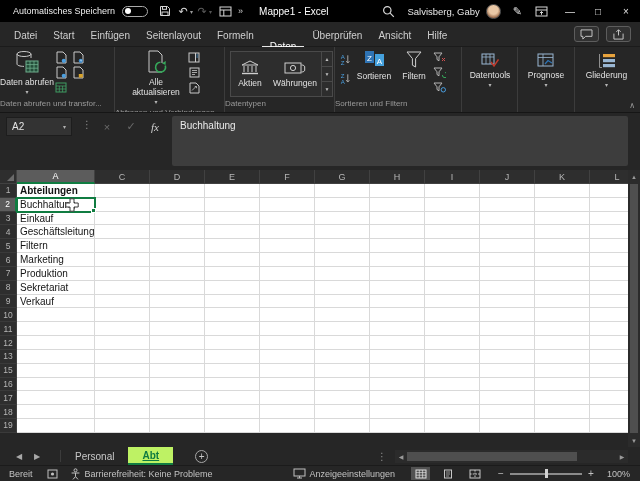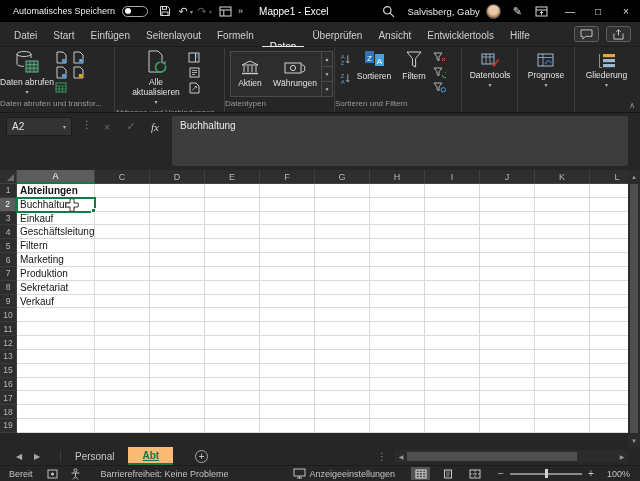--- a/index.html
+++ b/index.html
@@ -101,21 +101,21 @@
   .vscroll { position:absolute; left:628px; top:0; width:12px; height:277px; background:#2b2b2b;
     display:flex; flex-direction:column; align-items:center; }
   .vscroll .sarr { height:13px; display:flex; align-items:center; justify-content:center; font-size:6px; color:#9a9a9a; flex:none; }
   .vscroll .thumb { width:8px; flex:1; margin:1px 0; background:#4f4f4f; }
   
   .sheettabs { position:absolute; top:447px; left:0; width:640px; height:19px; background:#262626;
     display:flex; align-items:stretch; border-bottom:1px solid #1b1b1b; }
   .snav { width:18px; display:flex; align-items:center; justify-content:center; font-size:8px; color:#a8a8a8; flex:none; }
   .tabdiv { width:1px; background:#3c3c3c; margin:3px 0; }
   .stab { padding:0 14px; display:flex; align-items:center; font-size:10px; color:#c8c8c8; }
-  .stab.active { background:#fdba74; color:#0e7a41; font-weight:bold; border-bottom:2px solid #107c41;text-decoration:underline; }
+  .stab.active { background:#bef264; color:#0e7a41; font-weight:bold; border-bottom:2px solid #107c41;text-decoration:underline; }
   .newsheet { width:13px; height:13px; border:1px solid #a8a8a8; border-radius:50%; color:#c8c8c8;
     font-size:10px; line-height:11px; text-align:center; align-self:center; margin-left:22px; }
   .stright { margin-left:auto; display:flex; align-items:center; }
   .stdots { font-size:10px; color:#8a8a8a; margin-right:8px; }
   .hscroll { width:233px; height:13px; background:#2b2b2b; display:flex; align-items:center; margin-right:12px; }
   .hscroll .sarr { width:12px; text-align:center; font-size:6px; color:#9a9a9a; flex:none; }
   .hscroll .hthumb { height:9px; width:170px; background:#4f4f4f; }
   .hscroll .htrack { flex:1; }
   
   .statusbar { position:absolute; top:466px; left:0; width:640px; height:15px; background:#262626;
@@ -186,21 +186,20 @@
 
   <div class="tabsrow">
     <span class="rtab first">Datei</span>
     <span class="rtab">Start</span>
     <span class="rtab">Einfügen</span>
     <span class="rtab">Seitenlayout</span>
     <span class="rtab">Formeln</span>
     <span class="rtab active">Daten</span>
     <span class="rtab">Überprüfen</span>
     <span class="rtab">Ansicht</span>
-    <span class="rtab">Entwicklertools</span>
     <span class="rtab">Hilfe</span>
     <div class="tabbtns">
       <span class="chromebtn">
         <svg width="13" height="11" viewBox="0 0 14 12">
             <path d="M1 1h12v7H6L3 11V8H1z" fill="none" stroke="#cfcfcf"></path>
           </svg>
       </span>
       <span class="chromebtn">
         <svg width="13" height="11" viewBox="0 0 14 12">
             <path d="M7 7V1M4.6 3.2 7 .8l2.4 2.4" stroke="#cfcfcf" fill="none"></path>
@@ -752,21 +751,21 @@
       <svg width="11" height="10" viewBox="0 0 11 10">
           <rect x="1" y="1" width="9" height="8" fill="none" stroke="#c0c0c0"></rect>
           <circle cx="5.5" cy="5" r="1.6" fill="#c0c0c0"></circle>
         </svg>
     </span>
     <span class="sticon" style="margin-left:12px">
       <svg width="11" height="12" viewBox="0 0 11 12">
           <circle cx="5.5" cy="2.3" r="1.5" fill="none" stroke="#c0c0c0"></circle>
           <path d="M1.6 5h7.8M5.5 5v3.6M5.5 8.6 3 11.4M5.5 8.6 8 11.4" stroke="#c0c0c0" fill="none"></path>
         </svg>
-      <span class="st" style="margin-left:20px">Barrierefreiheit: Keine Probleme</span>
+      <span class="st" style="margin-left:4px">Barrierefreiheit: Keine Probleme</span>
     </span>
     <div class="stright2">
       <span class="sticon">
         <svg width="13" height="11" viewBox="0 0 13 11">
             <rect x="1" y="1" width="11" height="7" fill="none" stroke="#c0c0c0"></rect>
             <path d="M4 10h5M6.5 8v2" stroke="#c0c0c0"></path>
           </svg>
         <span class="st" style="margin-left:3px">Anzeigeeinstellungen</span>
       </span>
       <span class="viewbtn active" style="margin-left:16px">

